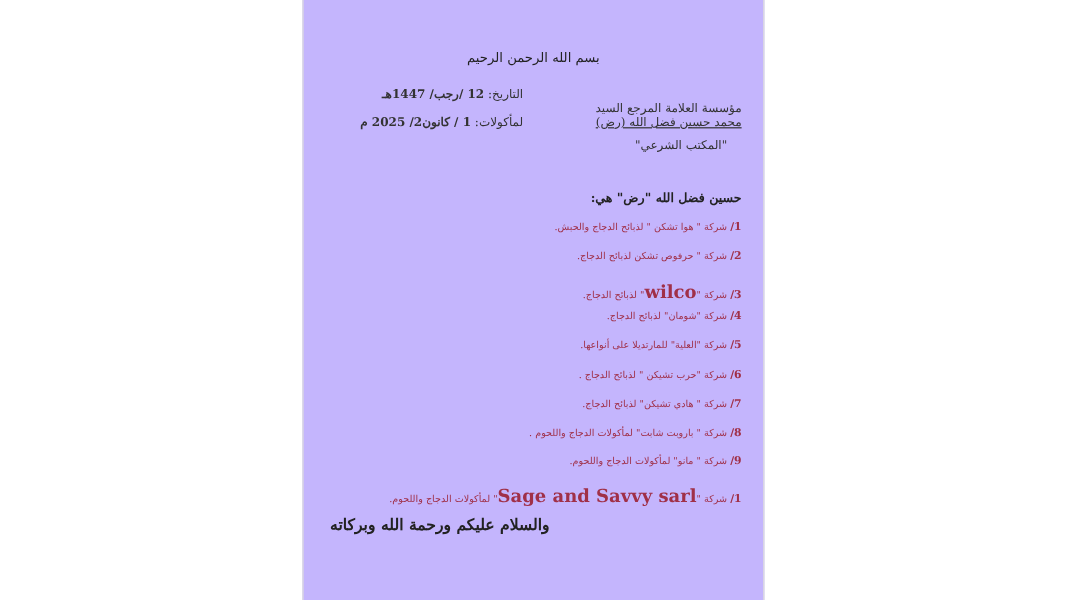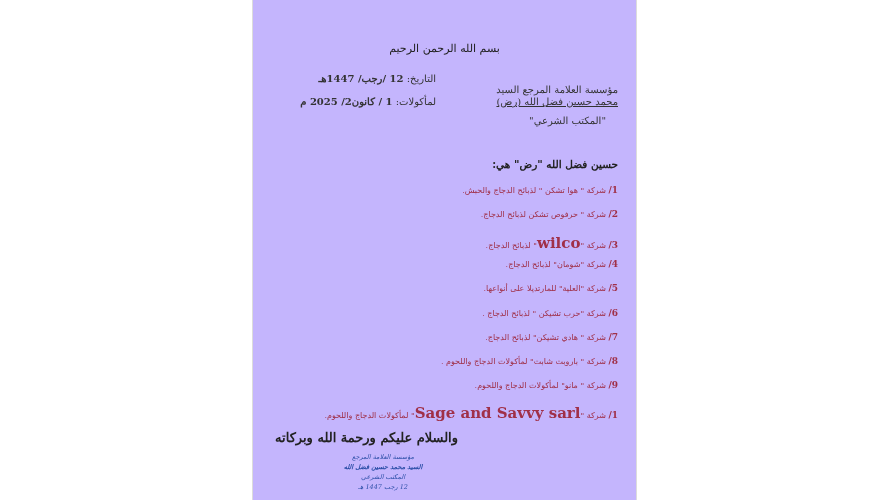--- a/index.html
+++ b/index.html
@@ -86,20 +86,14 @@
     <span class="num">9/</span>
     <span>شركة " مانو" لمأكولات الدجاج واللحوم.</span>
   </div>
   <div class="abs item" style="right:18px; top:404px;">
     <span class="num">1/</span>
     <span>شركة "</span><span class="latin">Sage and Savvy sarl</span><span>" لمأكولات الدجاج واللحوم.</span>
   </div>
 
   <div class="abs closing" style="right:178px; top:430px;">والسلام عليكم ورحمة الله وبركاته</div>
 
-  <div class="stamp">
-    <div>مؤسسة العلامة المرجع</div>
-    <div style="font-weight:bold;">السيد محمد حسين فضل الله</div>
-    <div>المكتب الشرعي</div>
-    <div>12 رجب 1447 هـ</div>
-  </div>
 
 </div>
 
 </body></html>

